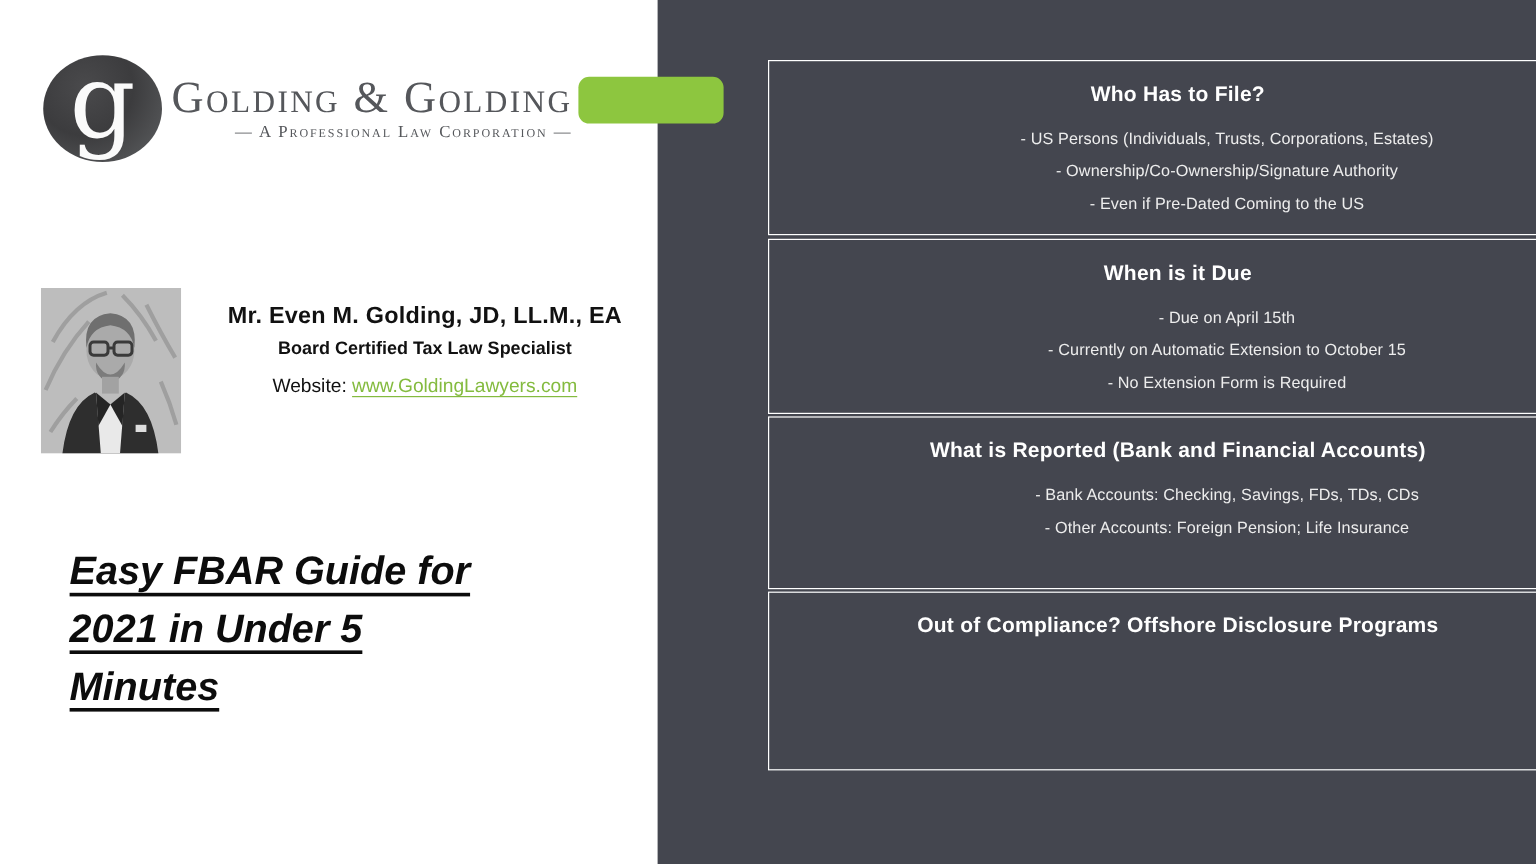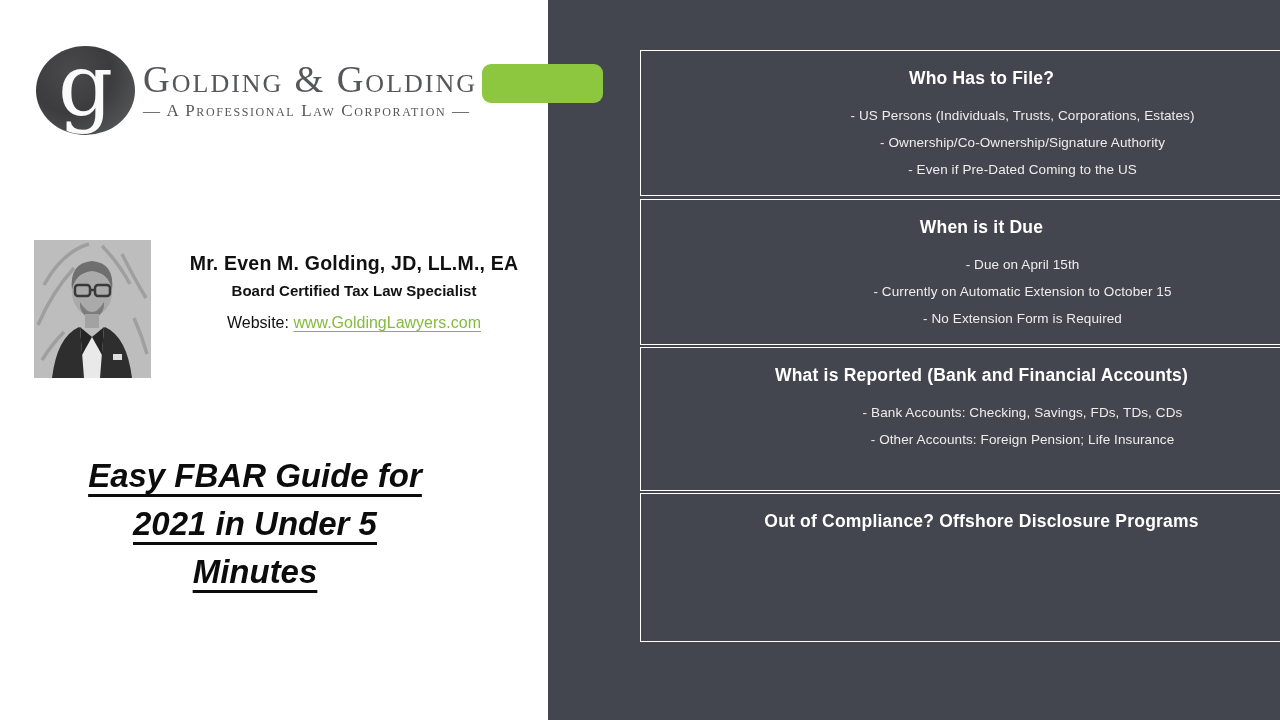--- a/index.html
+++ b/index.html
@@ -18,33 +18,33 @@
   
   .logo-row { position:absolute; left:36px; top:46px; display:flex; align-items:center; }
   .logo-mark { width:99px; height:89px; border-radius:50%;
                background:radial-gradient(circle at 35% 30%, #4a4a4c 0%, #3c3c3e 45%, #5f6163 100%);
                display:flex; align-items:center; justify-content:center; }
   .logo-mark span { font-family:"DejaVu Serif", serif; color:#fafafa; font-size:86px; line-height:1;
                     transform:translateY(-6px); }
   .logo-textblock { margin-left:8px; }
   .logo-name { font-family:"Liberation Serif", serif; font-variant:small-caps;
                font-size:37px; letter-spacing:2px; color:#55575b; line-height:1; }
-  .logo-sub { font-family:"Liberation Serif", serif; font-size:17px; letter-spacing:1.6px;
-              color:#55575b; text-align:left; margin-top:3px; font-variant:small-caps; }
+  .logo-sub { font-family:"Liberation Serif", serif; font-size:14px; letter-spacing:1.6px;
+              color:#55575b; text-align:right; margin-top:3px; font-variant:small-caps; }
 
   
   .photo { position:absolute; left:34px; top:240px; width:117px; height:138px; }
   .contact { position:absolute; left:168px; top:252px; width:372px; text-align:center; }
   .contact .name { font-size:19.5px; font-weight:bold; color:#111; letter-spacing:.2px; }
   .contact .cred { font-size:15px; font-weight:bold; color:#111; margin-top:7px; }
   .contact .line { font-size:16px; color:#111; margin-top:15px; }
   .contact .line a { color:#84bb3f; text-decoration:underline; text-underline-offset:3px; }
 
   
-  .main-title { position:absolute; left:58px; top:452px; width:394px; text-align:center;
+  .main-title { position:absolute; left:58px; top:452px; width:394px; 
                 font-size:33px; font-weight:bold; font-style:italic; color:#0c0c0c; }
   .main-title .tline { display:inline-block; line-height:48px;
                        text-decoration:underline; text-decoration-thickness:3px; text-underline-offset:7px; }
 
   
   .panel-box { position:absolute; left:640px; width:676px; border:1.5px solid #ffffff;
                color:#ffffff;text-align:center; }
   .panel-box .heading { font-size:17.5px; font-weight:bold; color:#ffffff; margin:17px 0 0 7px; letter-spacing:.2px; }
   .panel-box .bullets { margin:13px 0 0 89px; }
   .panel-box.indent-more .bullets { margin-left:104px; }

